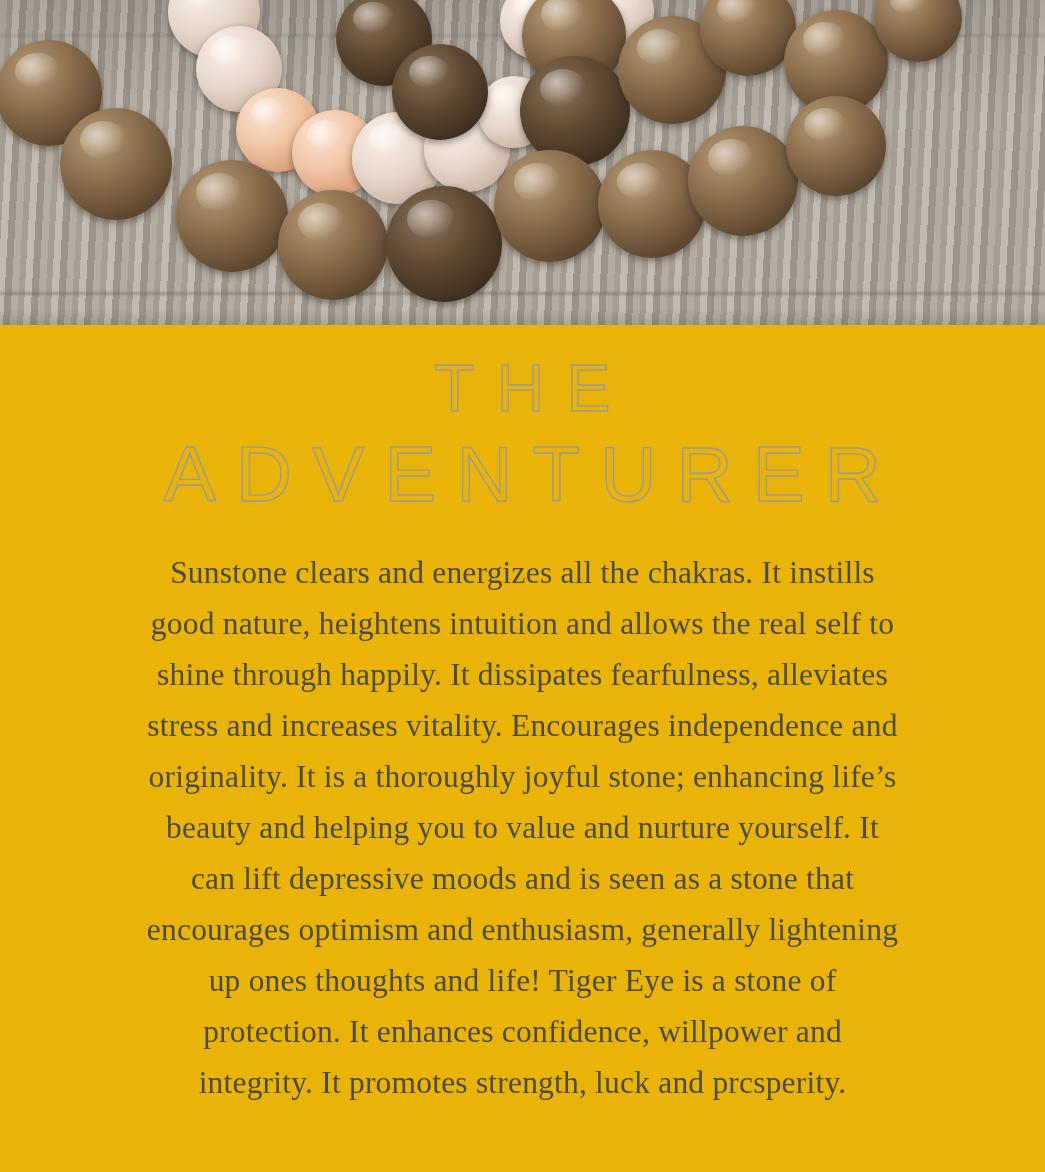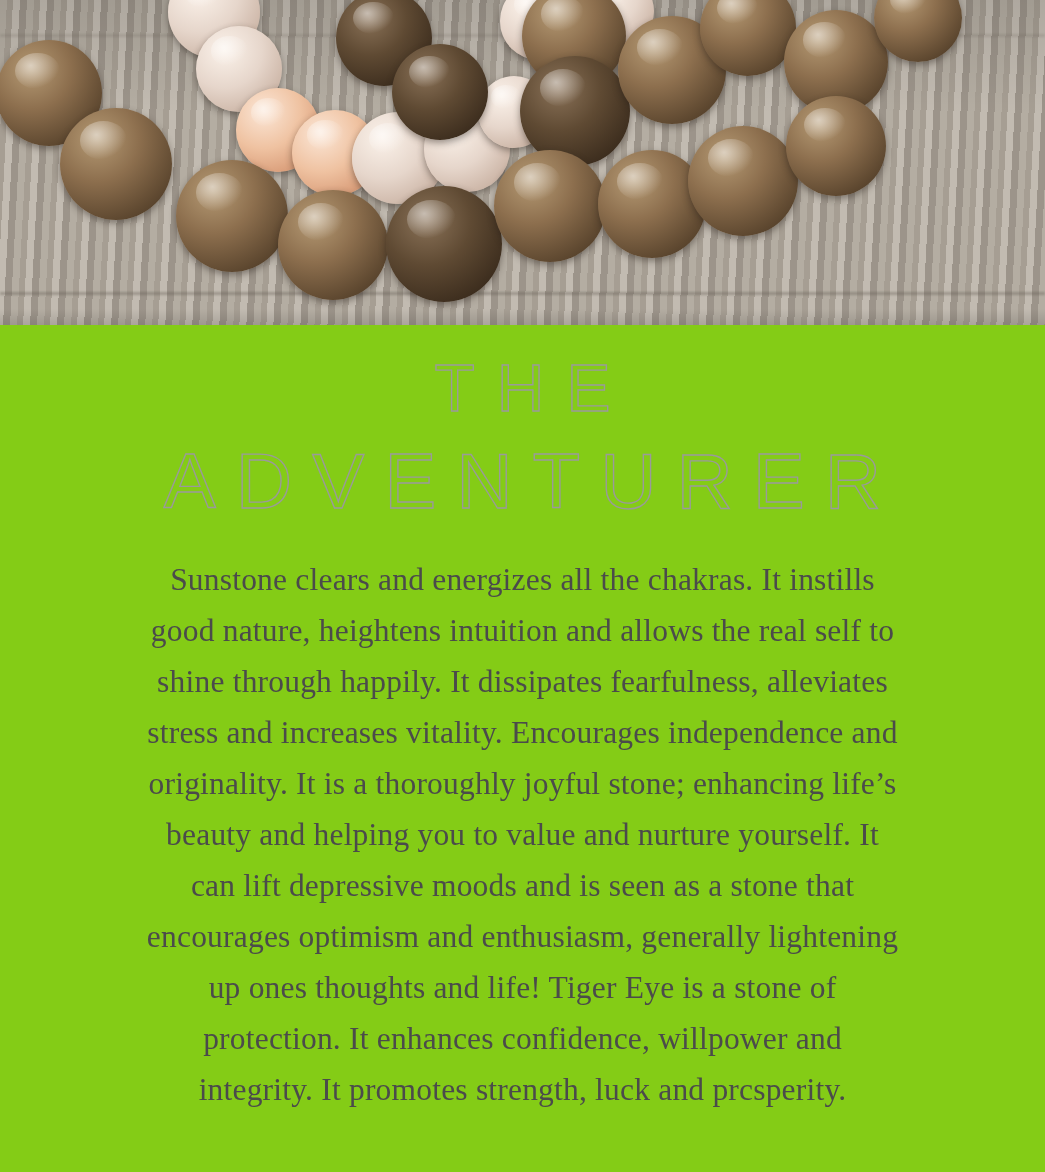--- a/index.html
+++ b/index.html
@@ -11,21 +11,21 @@
     width: 1045px;
     height: 1172px;
     overflow: hidden;
     font-family: "Liberation Serif", serif;
   }
 
   #page {
     position: relative;
     width: 1045px;
     height: 1172px;
-    background: #84cc16;
+    background: #eab308;
   }
 
   
   .photo {
     position: relative;
     width: 1045px;
     height: 325px;
     overflow: hidden;
     background: #9a958c;
   }
@@ -108,21 +108,21 @@
   }
   .title-line-2 {
     font-family: "Liberation Sans", sans-serif;
     font-size: 78px;
     letter-spacing: 20px;
     line-height: 1.02;
     font-weight: 300;
     color: transparent;
     -webkit-text-stroke: 1.4px #9a9a9a;
     text-indent: 20px;
-    margin-top: 20px;
+    margin-top: 13px;
   }
 
   .body-text {
     margin: 32px auto 0 auto;
     width: 760px;
     text-align: center;
     font-family: "Liberation Serif", serif;
     font-size: 31.5px;
     line-height: 51px;
     color: #4b4b4b;

